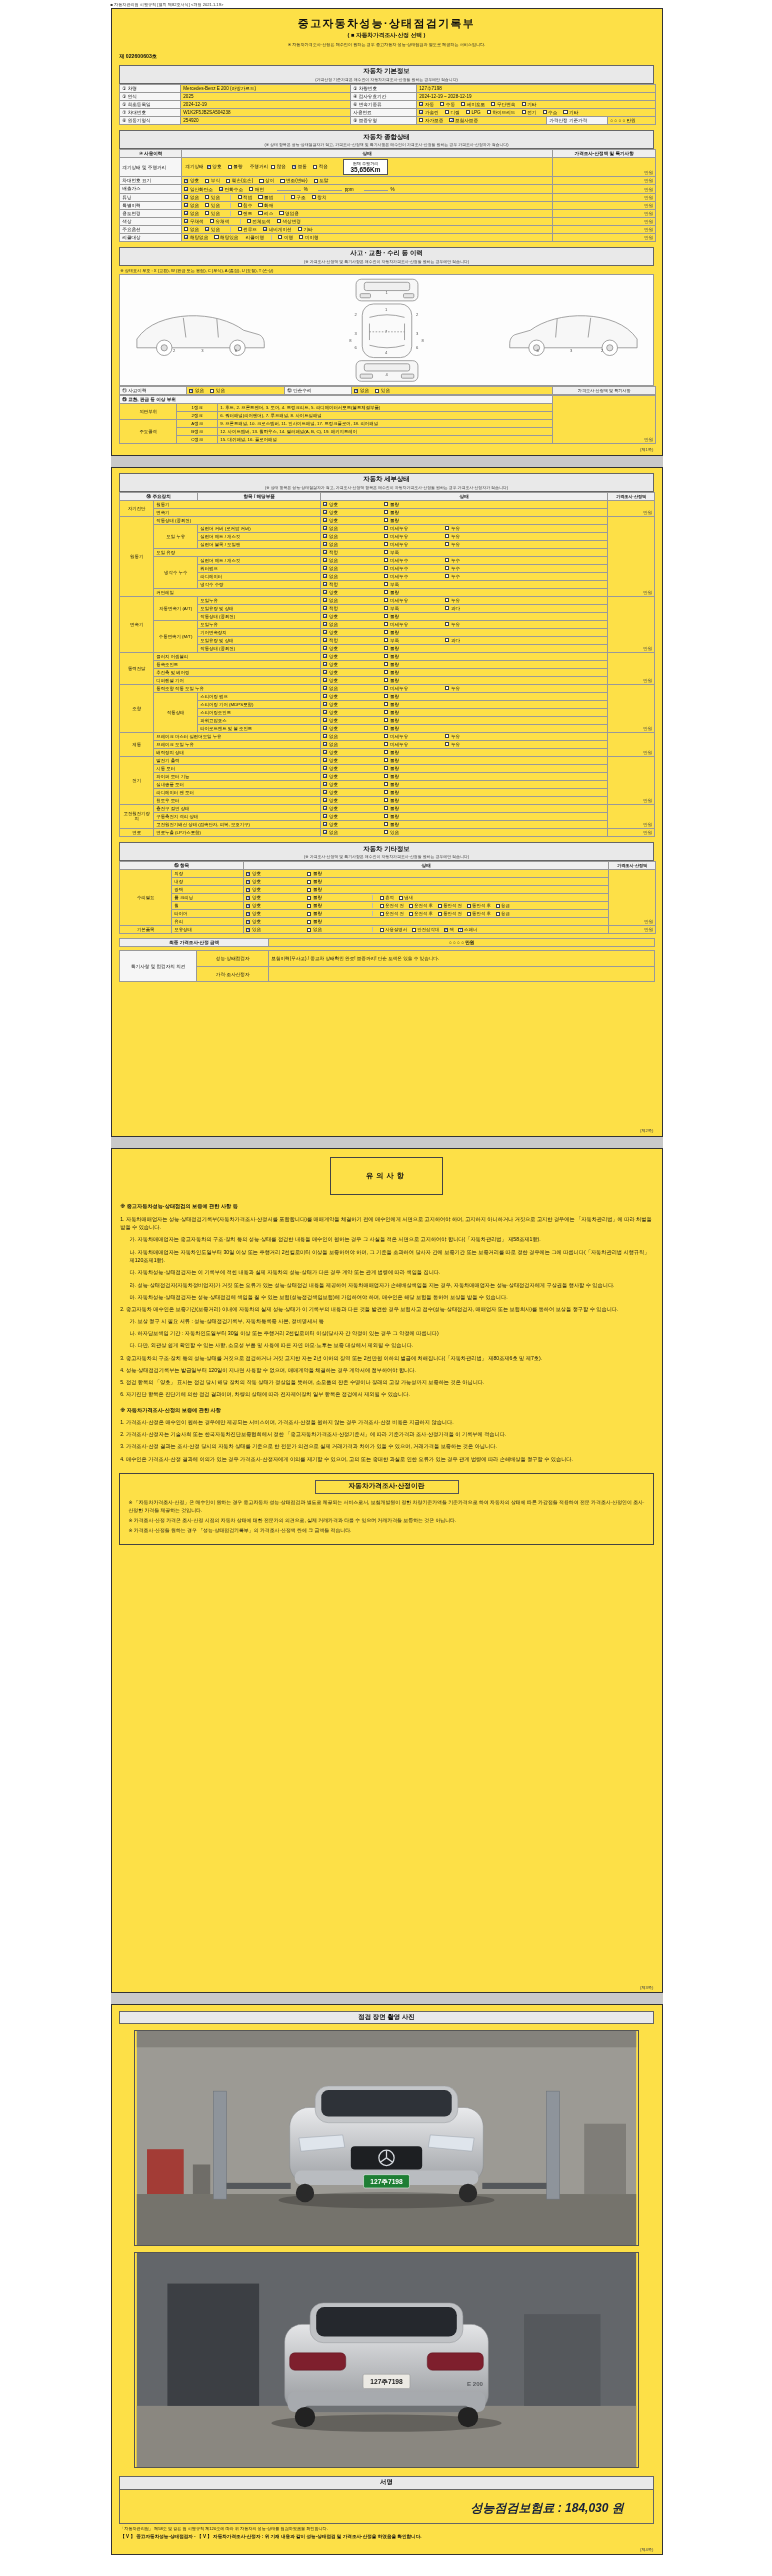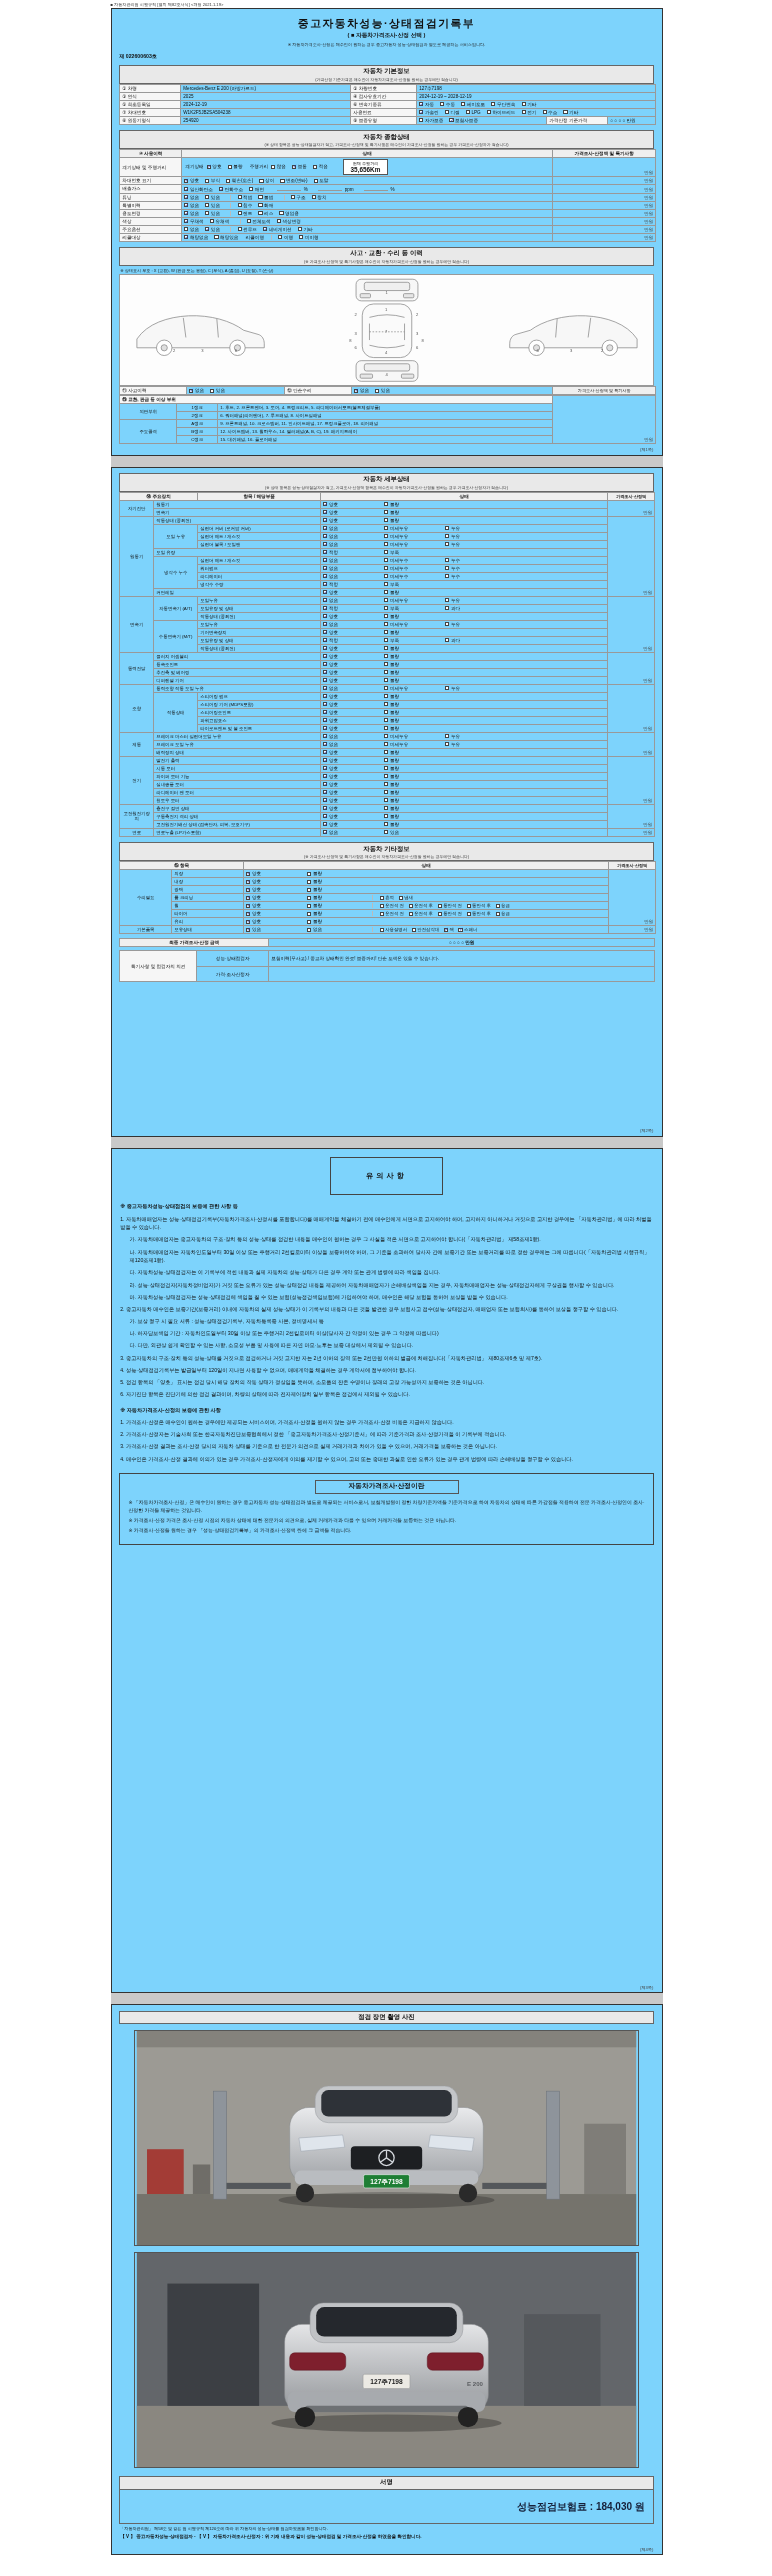--- a/index.html
+++ b/index.html
@@ -1,19 +1,19 @@
 <!DOCTYPE html>
 <html style="font-size:8.2px"><head>
 <meta charset="utf-8">
 <style>
   * { box-sizing: border-box; }
   html,body { margin:0; padding:0; width:773px; background:#ffffff;
     font-family:"Liberation Sans","DejaVu Sans",sans-serif; color:#111; }
   .formref { width:552px; margin:1.5px auto 1px; font-size:4.1px; color:#333; }
-  .page { width:552px; margin:0 auto; background:#7dd3fc; border:0.8px solid #333;
+  .page { width:552px; margin:0 auto; background:#fde047; border:0.8px solid #333;
           padding:4.1px 7.7px 10.3px; position:relative; }
   .gap { width:552px; margin:0 auto; height:11.3px; background:#c9c9c9; }
   .p1{min-height:441px;} .p2{min-height:670px;} .p3{min-height:845px;} .p4{min-height:551px;}
 
   .doc-title { text-align:center; font-size:10.8px; font-weight:bold; letter-spacing:1.5px; margin-top:4.1px;}
   .doc-sub { text-align:center; font-size:5.7px; font-weight:bold; margin-top:1.5px;}
   .doc-note { text-align:center; font-size:4.1px; color:#222; margin:1.5px 0 4.1px;}
   .docno-row { margin:1px 0 2.1px; }
   .docno { font-size:5.2px; font-weight:bold; }
 
@@ -66,21 +66,21 @@
   .pricebox-title { text-align:center; font-weight:bold; font-size:6.7px; border:0.5px solid #555;
                     width:144px; margin:0 auto 5.2px; padding:1.5px; }
   .pb-line { font-size:4.9px; line-height:1.6; margin:2.6px 1px; }
 
   .photo { display:block; width:505px; margin:6.2px auto; border:0.5px solid #555; }
 
   .sign-box { border:0.5px solid #666; margin-top:7.2px; }
   .sign-bar { background:#e9e9e9; border-bottom:0.5px solid #666; text-align:center;
               font-size:6.4px; font-weight:bold; padding:1.5px; }
   .sign-body { height:33px; position:relative; }
-  .premium { position:absolute; right:8px; top:10.3px; font-size:10px; font-weight:bold; color:#16203a;}
+  .premium { position:absolute; right:29px; top:10.3px; font-size:12px; font-weight:bold; color:#16203a;font-style:italic;}
   .foot { font-size:4.1px; margin:2.1px 1px 0; line-height:1.5; }
   .foot.b { font-weight:bold; font-size:4.6px; }
 </style>
 </head>
 <body>
 
 <div class="formref">■ 자동차관리법 시행규칙 [별지 제82호서식] &lt;개정 2021.1.19&gt;</div>
 
 <div class="page p1">
   <div class="doc-title">중고자동차성능·상태점검기록부</div>

